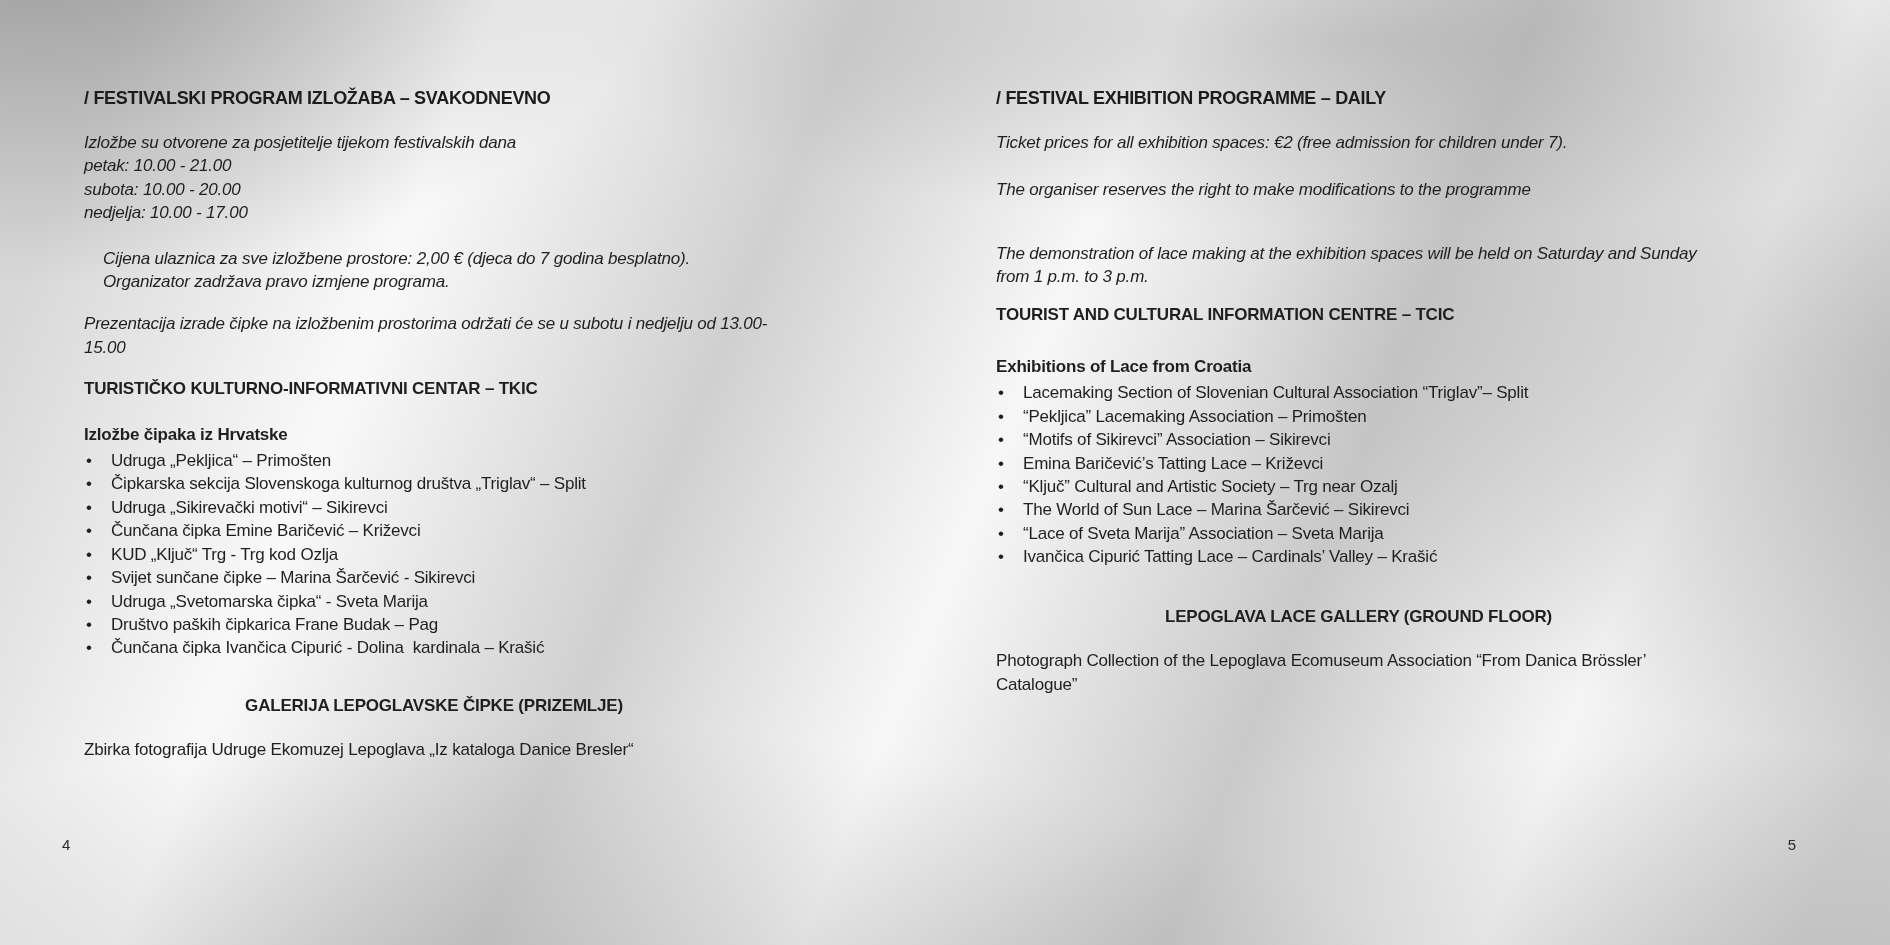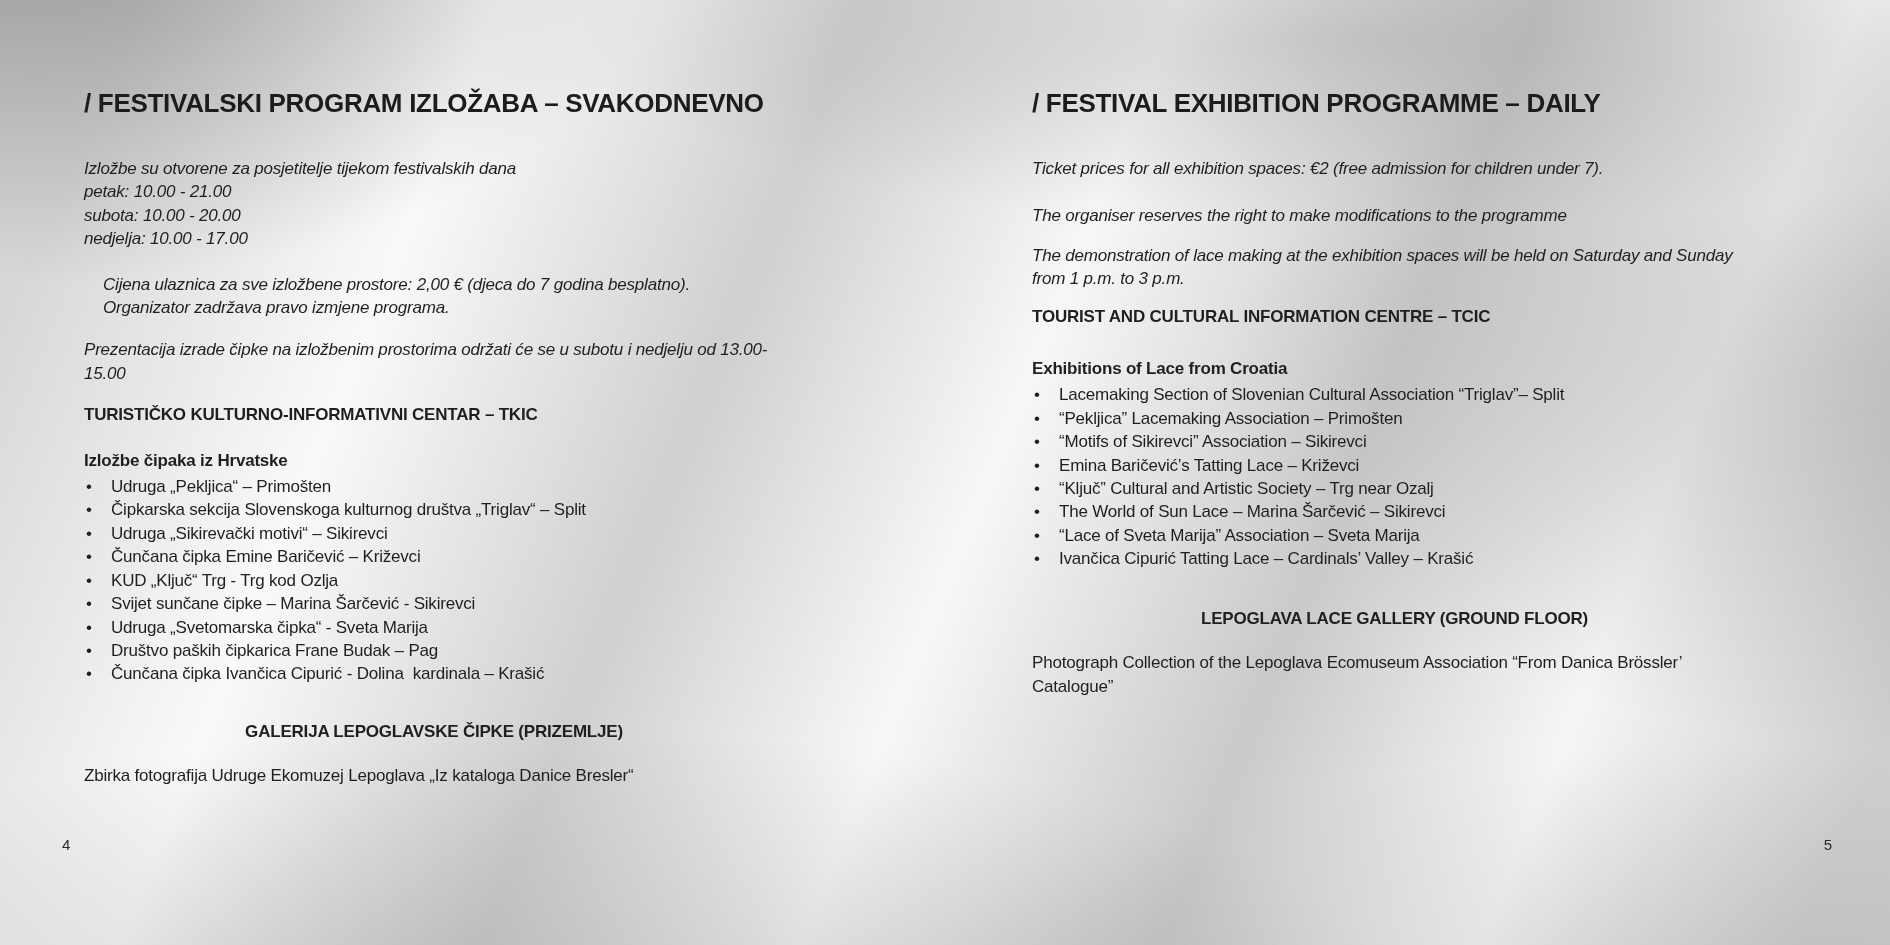--- a/index.html
+++ b/index.html
@@ -26,40 +26,40 @@
         rgba(255,255,255,.80) 52%,
         rgba(168,168,168,.30) 68%,
         rgba(255,255,255,.75) 82%,
         rgba(190,190,190,.35) 96%);
   }
   .page {
     position: absolute; top: 0; height: 100%;
     width: 945px; box-sizing: border-box;
   }
   .page-left  { left: 0;     padding: 88px 0 0 84px; }
-  .page-right { left: 945px; padding: 88px 0 8px 87px; }
+  .page-right { left: 909px; padding: 88px 0 8px 87px; }
   .page-left  .col { width: 700px; }
   .page-right .col { width: 725px; }
 
   .title {
-    margin: 0 0 38px 0;
-    font-size: 26px; font-weight: 700;
+    margin: 0 0 22px 0;
+    font-size: 18px; font-weight: 700;
     letter-spacing: -0.3px;
     color: #1c1c1c;
   }
   .block { margin: 0; font-size: 17px; line-height: 23.4px; letter-spacing: -0.2px; }
   .italic { font-style: italic; }
   .line { display: block; }
 
   .page-left  .hours   { margin-bottom: 22px; }
   .page-left  .ticket  { margin-bottom: 19px; margin-left: 19px; }
   .page-left  .demo    { margin-bottom: 18px; }
   .page-right .hours   { margin-bottom: 22px; }
   .page-right .ticket  { margin-bottom: 24px; }
-  .page-right .organiser { margin-bottom: 16px; }
+  .page-right .organiser { margin-bottom: 40px; }
   .page-right .demo    { margin-bottom: 14px; }
 
   h2.block { font-weight: 700; font-style: normal; }
   h3.block { font-weight: 700; font-style: normal; }
   .page-left  h2.venue1-heading { margin-bottom: 22px; }
   .page-right h2.venue1-heading { margin-bottom: 29px; }
   h3.subheading { margin-bottom: 3px; }
 
   ul.lace-list {
     list-style: none;

